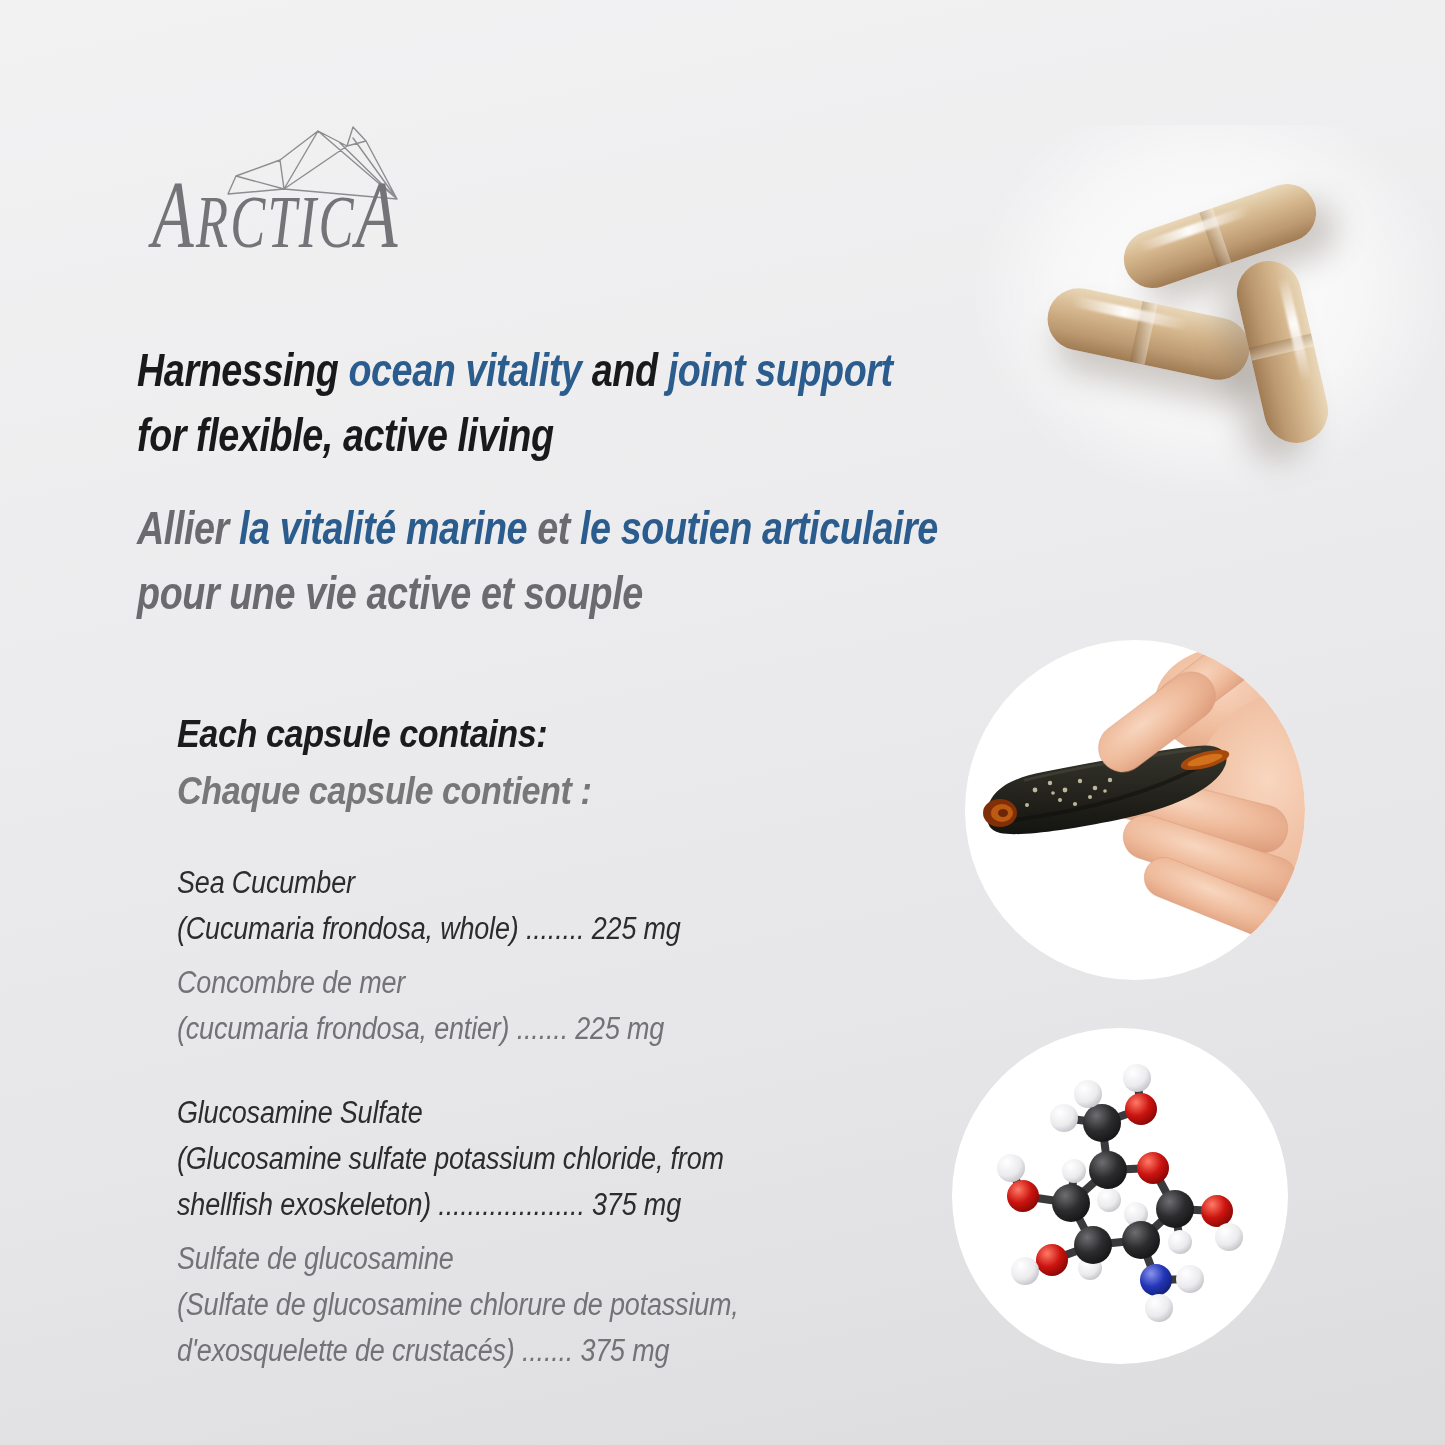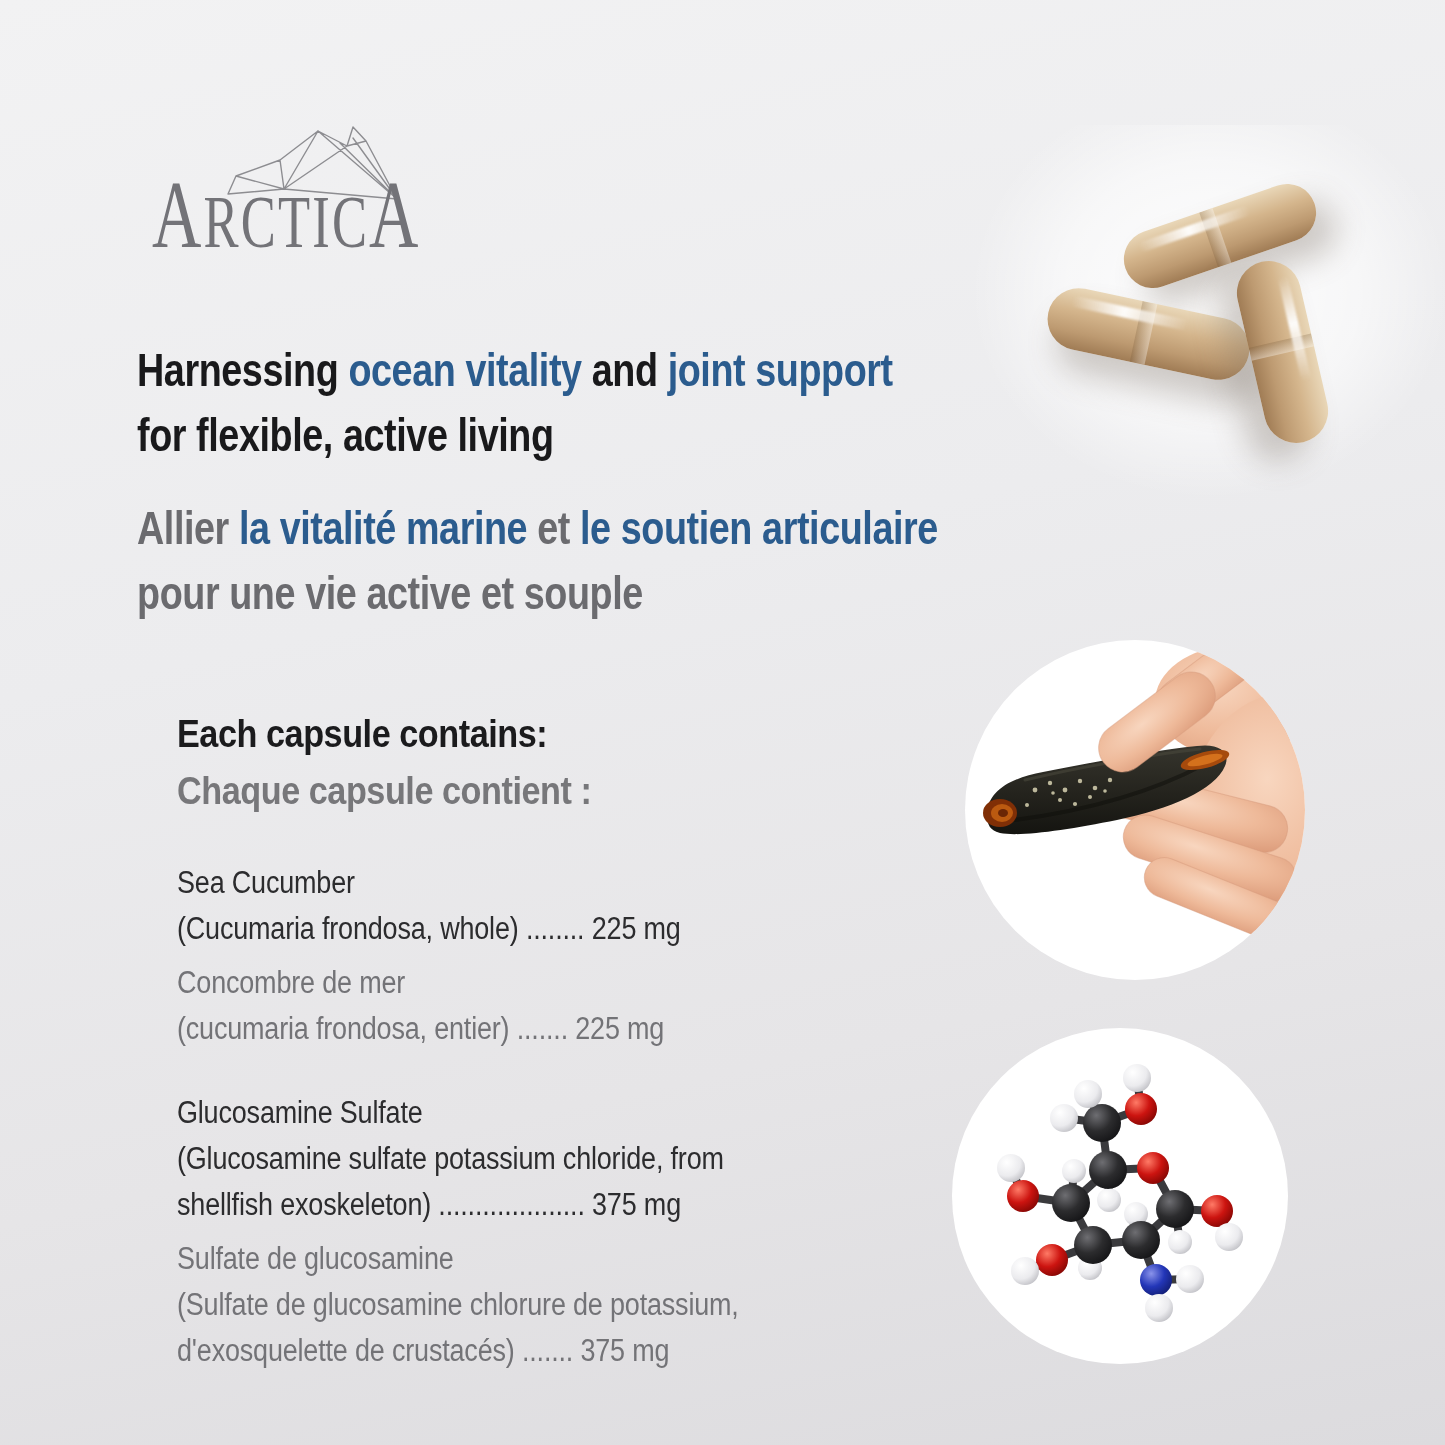--- a/index.html
+++ b/index.html
@@ -1,19 +1,19 @@
 <!DOCTYPE html>
 <html><head>
 <meta charset="utf-8">
 <style>
   html,body{margin:0;padding:0;}
   body{width:1445px;height:1445px;position:relative;overflow:hidden;
        font-family:"Liberation Sans","DejaVu Sans",sans-serif;}
   #canvas{position:absolute;inset:0;width:1445px;height:1445px;
-       background:linear-gradient(168deg,#f2f2f3 0%,#ececee 40%,#e6e5e7 70%,#dcdbde 100%);}
+       background:linear-gradient(168deg,#f2f2f3 0%,#ececee 40%,#e6e5e7 70%,#dcdbde 100%);font-style:italic;}
 
   
   .logo-svg{position:absolute;left:140px;top:105px;width:330px;height:160px;}
 
   
   .headline{position:absolute;left:137px;font-size:46px;font-weight:bold;
             line-height:65px;white-space:nowrap;letter-spacing:-0.5px;
             transform:scaleX(0.82);transform-origin:left top;}
   .headline-en{top:338px;color:#19191b;}
   .headline-fr{top:496px;color:#6b6b6f;}

